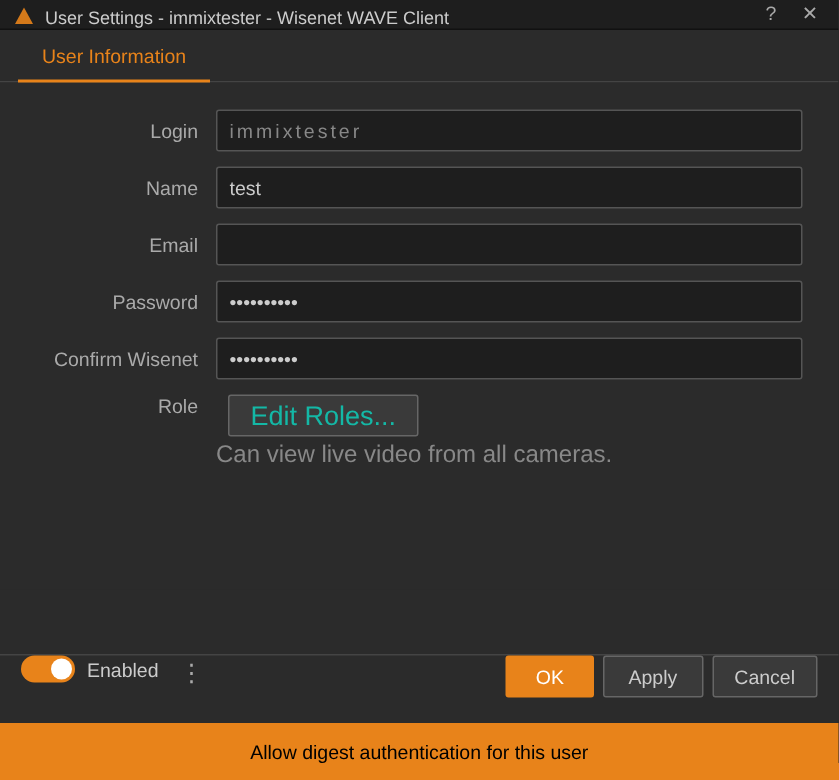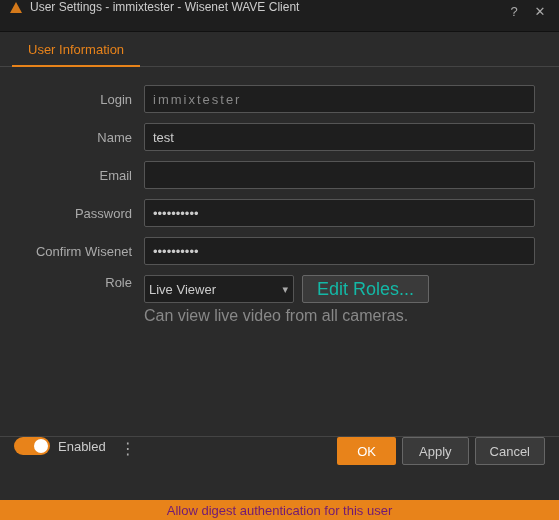--- a/index.html
+++ b/index.html
@@ -7,23 +7,23 @@
       width: 559px;
       height: 520px;
       background: #2b2b2b;
       font-family: 'Segoe UI', Arial, sans-serif;
       font-size: 13px;
       color: #ccc;
       overflow: hidden;
     }
     .title-bar {
       background: #1e1e1e;
-      height: 32px;
-      display: flex;
-      align-items: flex-start;
+      height: 20px;
+      display: flex;
+      align-items: flex-end;
       padding: 0 8px;
       gap: 6px;
       border-bottom: 1px solid #111;
     }
     .title-bar-icon {
       width: 16px;
       height: 16px;
       display: flex;
       align-items: center;
       justify-content: center;
@@ -242,27 +242,27 @@
       color: #ccc;
       font-size: 13px;
       cursor: pointer;
     }
 
     .tooltip-bar {
       position: absolute;
       bottom: 0;
       left: 0;
       right: 0;
-      height: 20px;
+      height: 38px;
       background: #e8831a;
       display: flex;
       align-items: center;
       justify-content: center;
       font-size: 13px;
-      color: #701a75;
+      color: #000000;
       margin-top: 45px;
     }
   </style>
 </head>
 <body>
 
 <div class="title-bar">
   <div class="title-bar-icon">
     <svg viewBox="0 0 14 14" fill="none">
       <polygon points="7,1 13,12 1,12" fill="#e8831a" opacity="0.9"></polygon>
@@ -301,27 +301,20 @@
     <input class="form-input" type="password" value="1234567890" style="">
   </div>
 
   <div class="form-row">
     <span class="form-label">Confirm Wisenet</span>
     <input class="form-input" type="password" value="1234567890" style="">
   </div>
 
   <div class="role-row">
     <span class="form-label">Role</span>
-    <div class="role-select-wrap">
-      <select class="role-select">
-        <option>Live Viewer</option>
-        <option>Advanced Viewer</option>
-        <option>Administrator</option>
-      </select>
-    </div>
     <button class="edit-roles-btn">Edit Roles...</button>
   </div>
   <div class="role-hint">Can view live video from all cameras.</div>
 
   <div class="spacer"></div>
 
 </div>
 
 <div class="bottom-bar">
   <div class="toggle-wrap">

